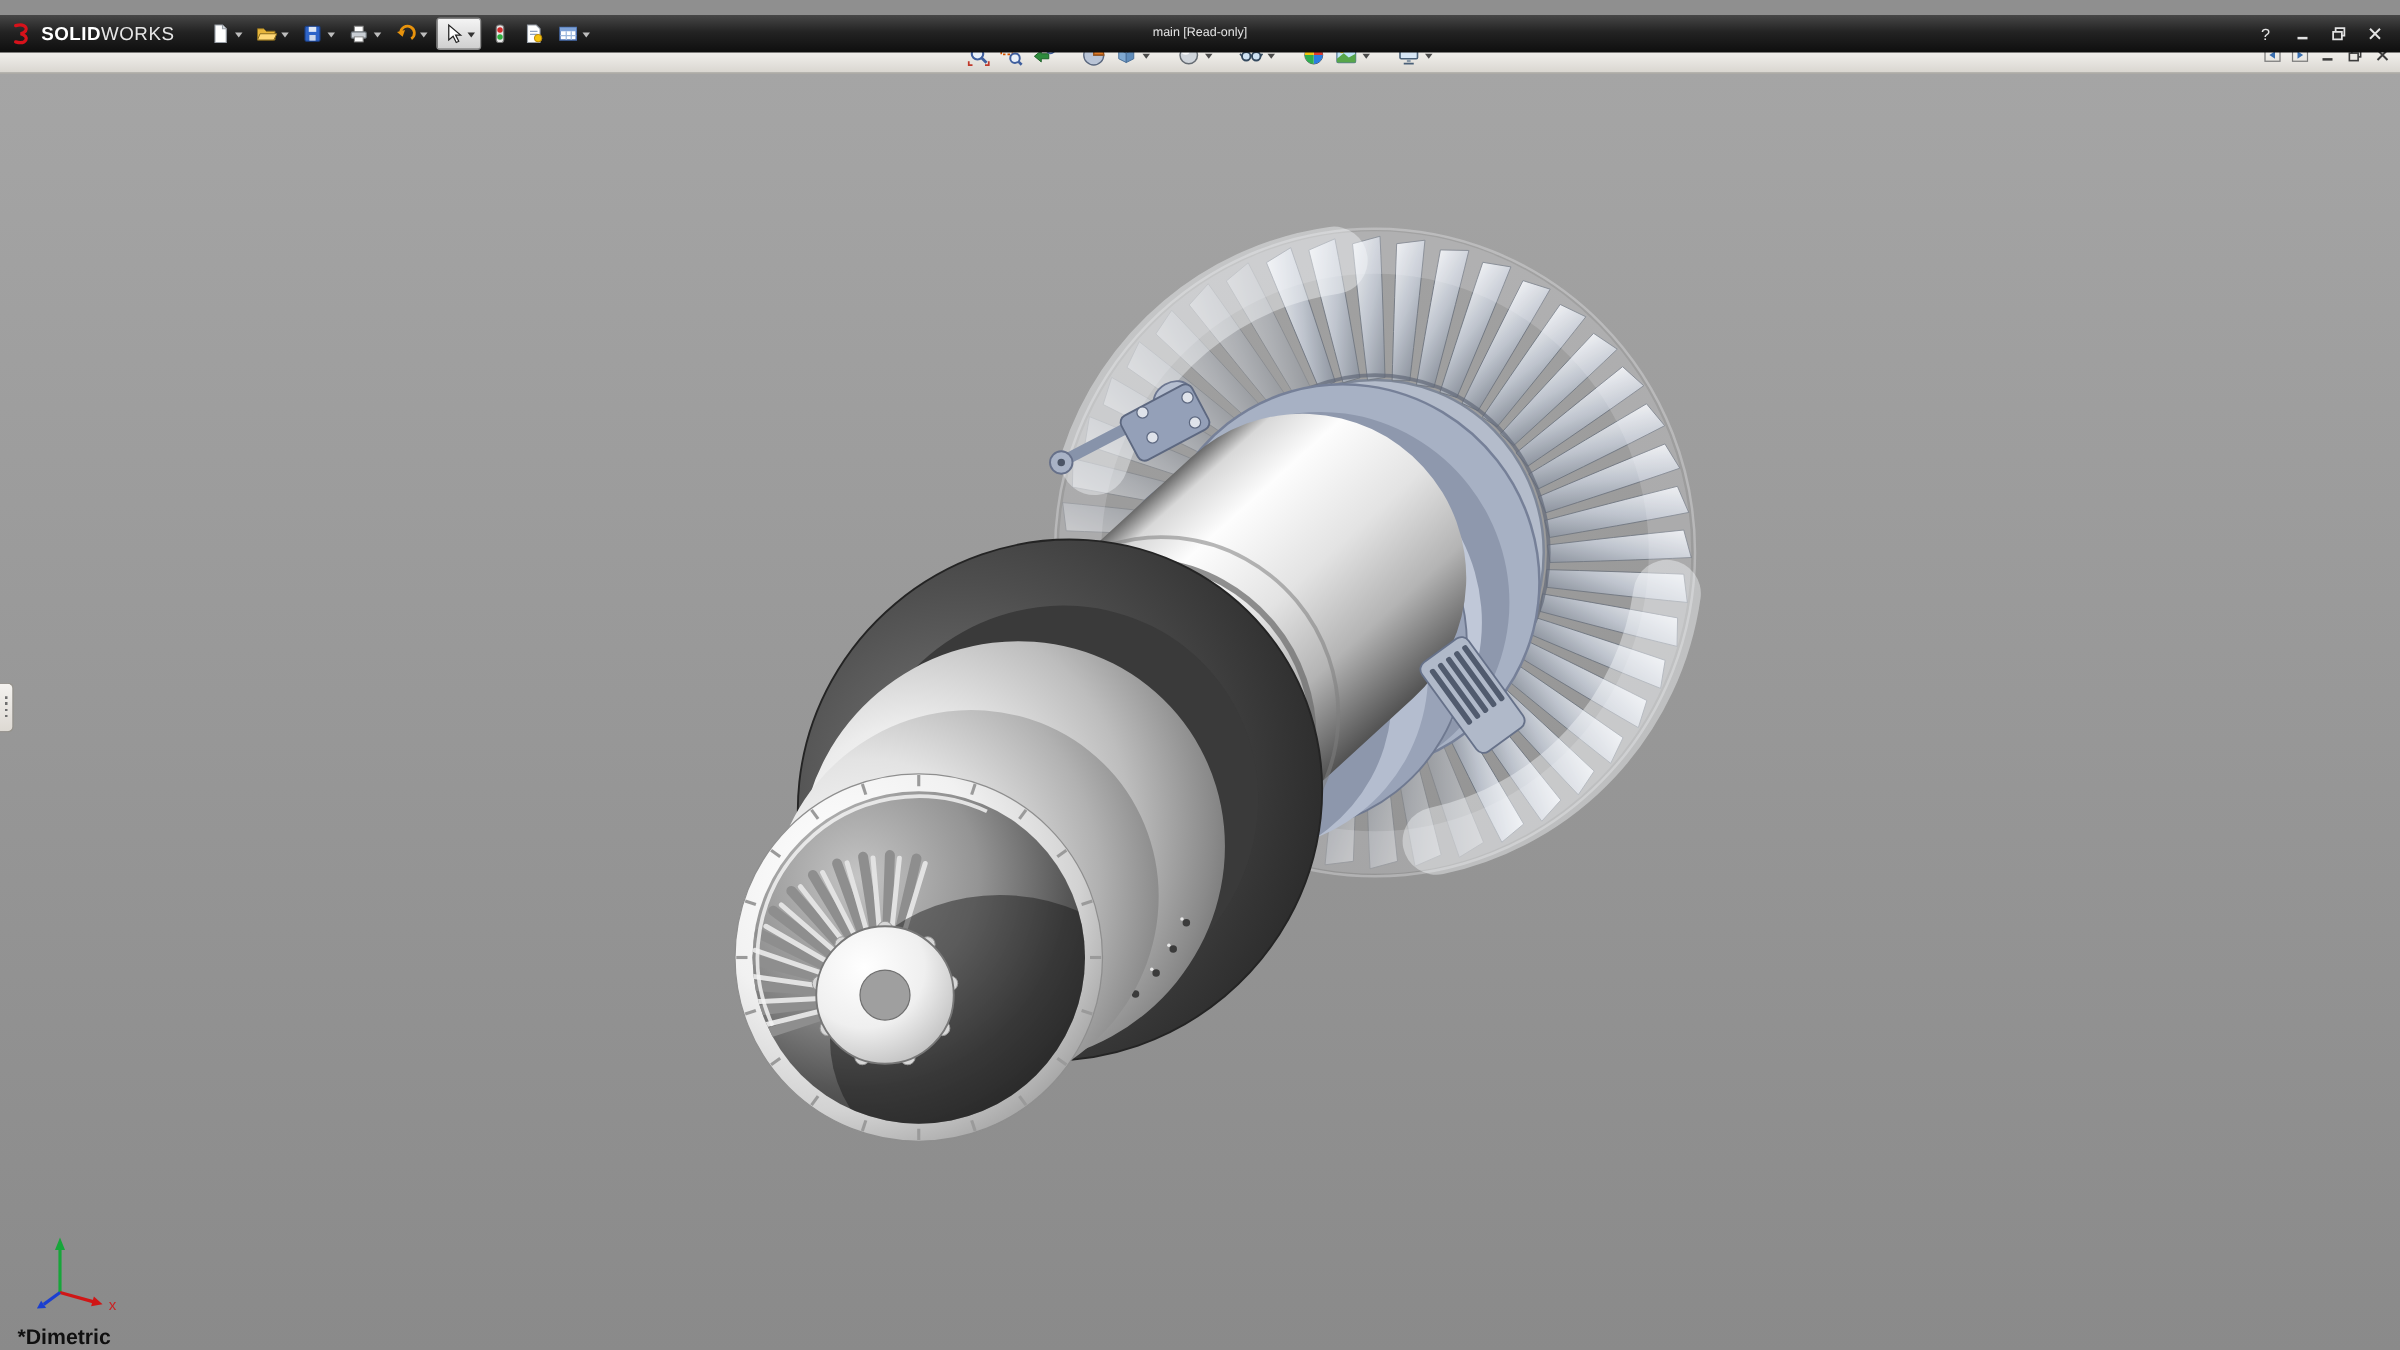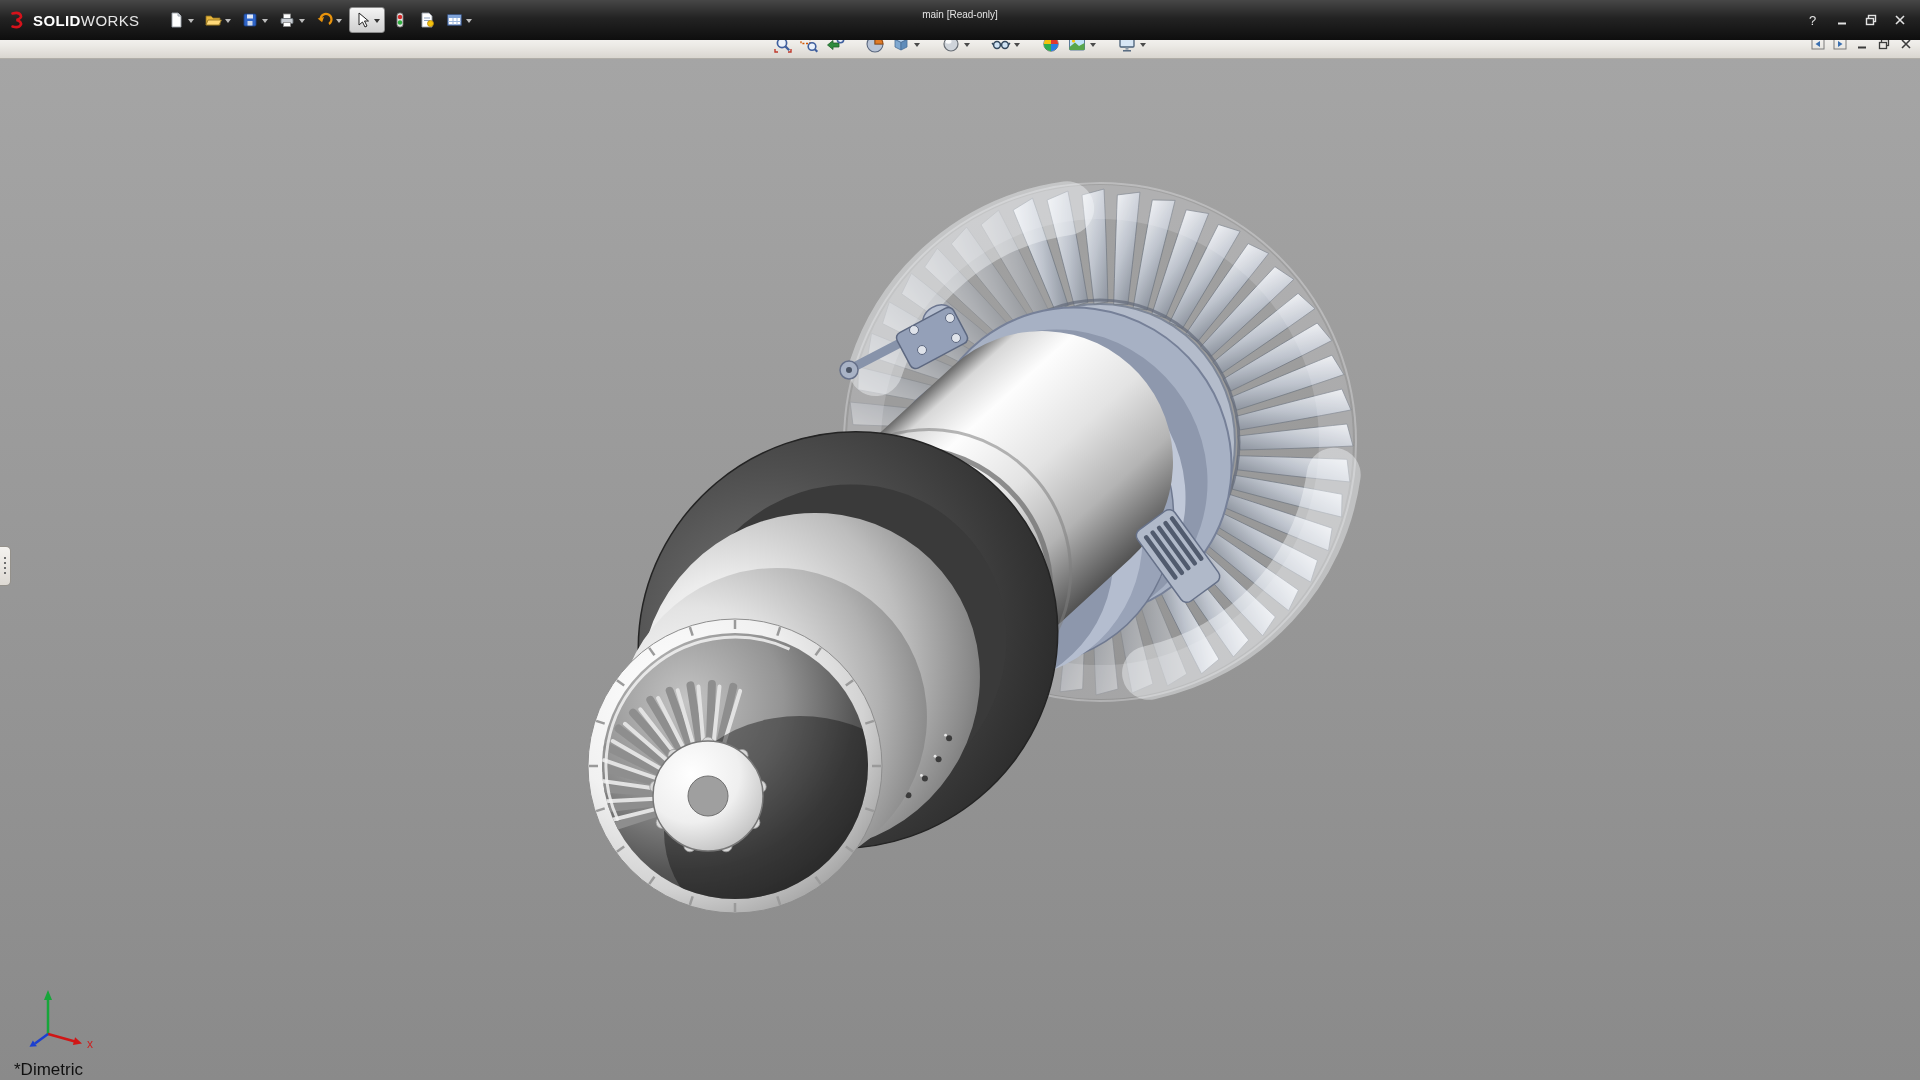--- a/index.html
+++ b/index.html
@@ -1,20 +1,20 @@
 <!DOCTYPE html>
 <html><head>
 <meta charset="utf-8">
 <style>
   html,body{margin:0;padding:0;}
   body{width:1920px;height:1080px;overflow:hidden;position:relative;
        font-family:"Liberation Sans",sans-serif;background:#8f8f8f;}
 
   
-  .titlebar{position:absolute;top:0;left:0;right:0;height:40px;z-index:30;
+  .titlebar{position:absolute;top:12px;left:0;right:0;height:30px;z-index:30;
     background:linear-gradient(#474747,#232323 45%,#0e0e0e);
     display:flex;align-items:center;color:#fff;}
   .logo{display:flex;align-items:center;gap:5px;padding:0 10px 0 8px;}
   .brand{font-size:15px;letter-spacing:.4px;font-weight:700;color:#fff;}
   .brand-light{font-weight:400;color:#e6e6e6;}
   .tb-tools{display:flex;align-items:center;margin-left:14px;gap:3px;}
   .tb-btn{display:flex;align-items:center;height:24px;padding:0 3px;border-radius:3px;}
   .tb-btn.active{background:linear-gradient(#f4f4f4,#cfcfcf);border:1px solid #8a8a8a;}
   .dd{width:0;height:0;border-left:3.5px solid transparent;border-right:3.5px solid transparent;
       border-top:4px solid #bdbdbd;margin:1px 1px 0 3px;}
@@ -36,21 +36,21 @@
   .vb-gap{width:12px;}
   .doc-controls{margin-left:auto;display:flex;align-items:center;gap:3px;padding-right:5px;}
   .doc-btn{width:19px;height:18px;display:flex;align-items:center;justify-content:center;color:#3c3c3c;}
 
   
   .viewport{position:absolute;left:0;right:0;top:58px;bottom:0;z-index:0;
     background:linear-gradient(#a5a5a5,#999999 45%,#8a8a8a);}
   .model-layer{position:absolute;left:0;top:0;width:1920px;height:1080px;z-index:1;}
   .triad{position:absolute;left:18px;top:986px;z-index:2;}
   .orientation-label{position:absolute;left:14px;top:1060px;z-index:2;
-    font-size:17px;color:#101010;}
+    font-size:17px;color:#101010;font-weight:bold;}
   .splitter-tab{position:absolute;left:0;top:546px;width:10px;height:38px;z-index:3;
     background:linear-gradient(#f4f2ef,#ddd9d3);border:1px solid #94918b;border-left:none;
     border-radius:0 5px 5px 0;display:flex;align-items:center;justify-content:center;}
   .grip{width:2px;height:18px;
     background:repeating-linear-gradient(#6f6f6f 0 2px,transparent 2px 5px);}
 </style>
 </head>
 <body>
 
 <div class="viewport"></div>

